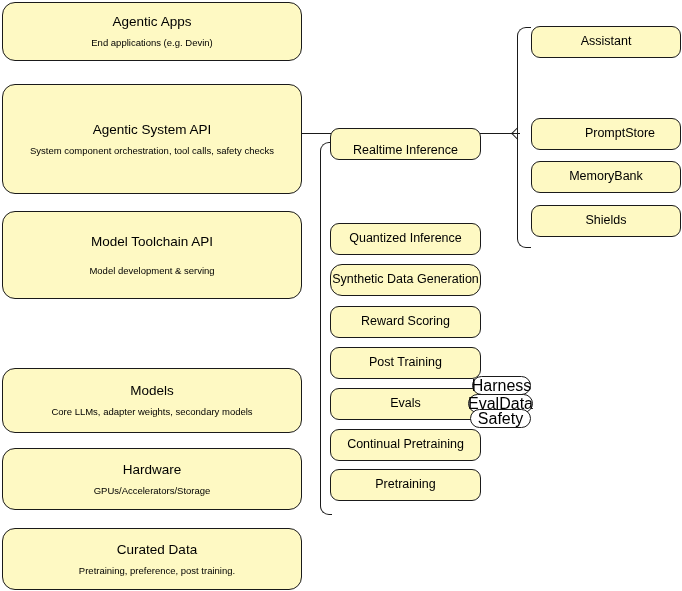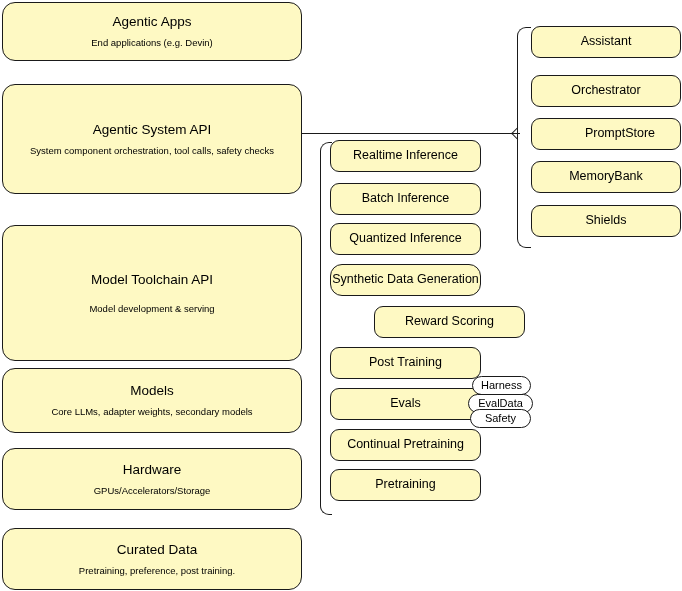--- a/index.html
+++ b/index.html
@@ -65,21 +65,21 @@
   .chip {
     position: absolute;
     box-sizing: border-box;
     background: #ffffff;
     border: 1.3px solid #1a1a1a;
     border-radius: 11px;
     height: 19px;
     display: flex;
     align-items: center;
     justify-content: center;
-    font-size: 11px;
+    font-size: 16px;
     line-height: 1;
   }
   
   .conn {
     position: absolute;
     background: #1a1a1a;
   }
   .hline { height: 1.3px; }
   .brace {
     position: absolute;
@@ -109,21 +109,21 @@
   <div class="node layer" style="top:2px;height:59px;">
     <div class="title">Agentic Apps</div>
     <div class="subtitle">End applications (e.g. Devin)</div>
   </div>
 
   <div class="node layer" style="top:84px;height:110px;">
     <div class="title">Agentic System API</div>
     <div class="subtitle">System component orchestration, tool calls, safety checks</div>
   </div>
 
-  <div class="node layer" style="top:225px;height:136px;gap:8px;">
+  <div class="node layer" style="top:211px;height:88px;gap:8px;">
     <div class="title">Model Toolchain API</div>
     <div class="subtitle">Model development &amp; serving</div>
   </div>
 
   <div class="node layer" style="top:368px;height:65px;">
     <div class="title">Models</div>
     <div class="subtitle">Core LLMs, adapter weights, secondary models</div>
   </div>
 
   <div class="node layer" style="top:448px;height:62px;">
@@ -136,33 +136,30 @@
     <div class="subtitle">Pretraining, preference, post training.</div>
   </div>
 
   <div class="conn hline" style="left:302px;top:133px;width:218px;"></div>
 
   <div class="brace" style="left:517px;top:27px;width:14px;height:221px;"></div>
   <div class="brace-tip" style="left:513px;top:129px;"></div>
 
   <div class="brace" style="left:320px;top:142px;width:12px;height:373px;"></div>
 
-  <div class="node rowbox mid" style="top:140px;">
+  <div class="node rowbox mid" style="top:128px;justify-content:flex-end;">
     <span>Realtime Inference</span>
-  </div>
-  <div class="node rowbox mid" style="top:183px;">
-    <span>Batch Inference</span>
   </div>
   <div class="node rowbox mid" style="top:223px;">
     <span>Quantized Inference</span>
   </div>
   <div class="node rowbox mid" style="top:264px;border-radius:12px;">
     <span>Synthetic Data Generation</span>
   </div>
-  <div class="node rowbox mid" style="top:306px;margin-left:44px;">
+  <div class="node rowbox mid" style="top:306px;">
     <span>Reward Scoring</span>
   </div>
   <div class="node rowbox mid" style="top:347px;">
     <span>Post Training</span>
   </div>
   <div class="node rowbox mid" style="top:388px;">
     <span>Evals</span>
   </div>
   <div class="node rowbox mid" style="top:429px;">
     <span>Continual Pretraining</span>
@@ -177,23 +174,20 @@
   <div class="chip" style="left:468px;top:394px;width:65px;z-index:6;justify-content:center;">
     <span>EvalData</span>
   </div>
   <div class="chip" style="left:470px;top:409px;width:61px;z-index:7;">
     <span>Safety</span>
   </div>
 
   <div class="node rowbox right" style="top:26px;">
     <span>Assistant</span>
   </div>
-  <div class="node rowbox right" style="top:75px;">
-    <span>Orchestrator</span>
-  </div>
   <div class="node rowbox right" style="top:118px;padding-left:28px;">
     <span>PromptStore</span>
   </div>
   <div class="node rowbox right" style="top:161px;">
     <span>MemoryBank</span>
   </div>
   <div class="node rowbox right" style="top:205px;">
     <span>Shields</span>
   </div>
 

